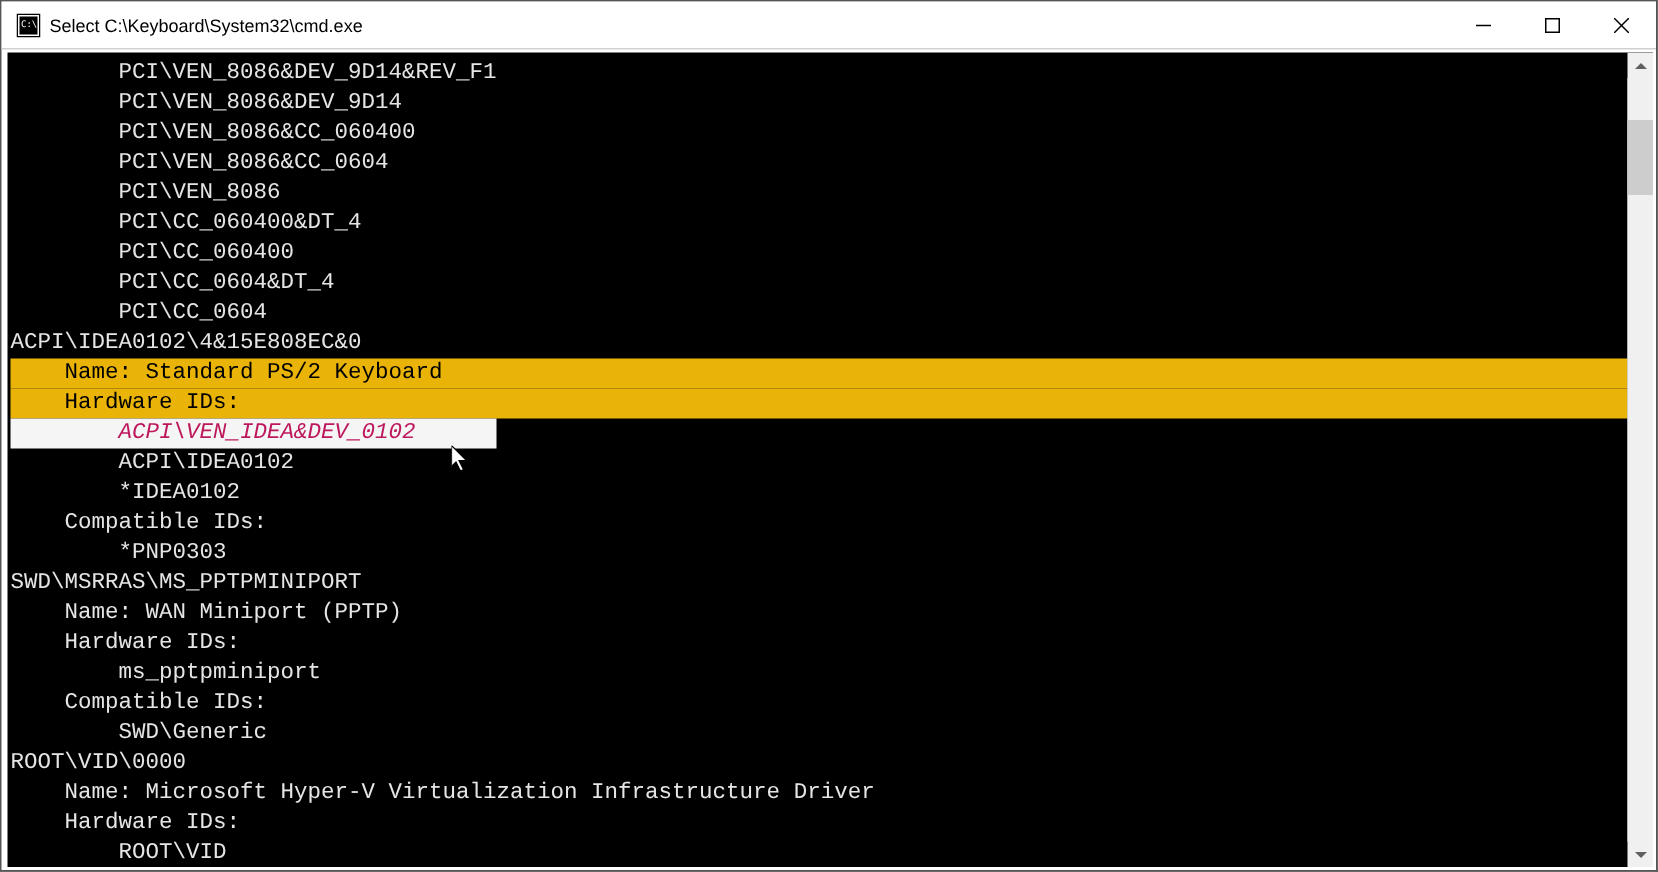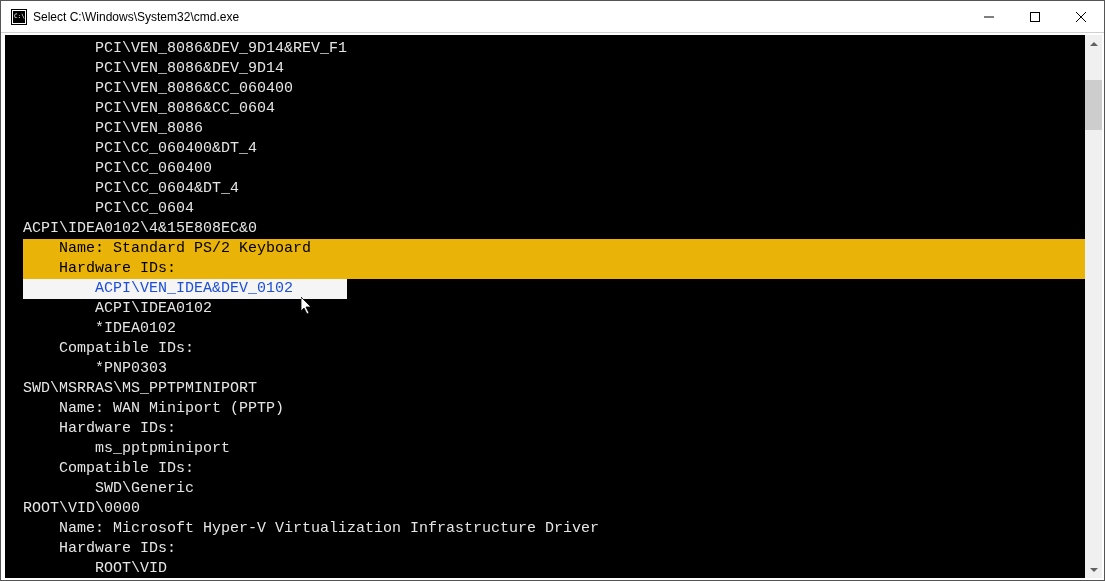--- a/index.html
+++ b/index.html
@@ -80,39 +80,40 @@
     height: 17px;
     display: flex;
     align-items: center;
     justify-content: center;
     color: #606060;
   }
   .scroll-arrow.up { top: 0; }
   .scroll-arrow.down { bottom: 0; }
   .console-text {
     position: absolute;
-    left: 16px;
+    left: 0;
     top: 0;
     right: 17px;
     font-family: Consolas, "Courier New", monospace;
     font-size: 15px;
     line-height: 20px;
     color: #e5e5e5;
     white-space: pre;
     padding: 4px 0 0 2px;
   }
   .line { display: block; }
   .line.selected {
     background: #eab308;
     color: #000;
   }
   .partial-sel {
     display: inline-block;
     background: #f5f5f5;
-    color: #1d4ed8;
+    color: #be185d;
+    font-style: italic;
   }
   .cursor-pointer {
     position: absolute;
     left: 296px;
     top: 262px;
     width: 12px;
     height: 18px;
     pointer-events: none;
   }
 </style>
@@ -121,21 +122,21 @@
 
 <div class="titlebar">
   <span class="titlebar-icon">
     <svg viewBox="0 0 16 16">
         <rect x="0" y="0" width="16" height="16" fill="#000"></rect>
         <rect x="1" y="1" width="14" height="14" fill="#fff"></rect>
         <rect x="2" y="2" width="12" height="12" fill="#000"></rect>
         <text x="3" y="9" font-size="6" fill="#fff" font-family="monospace">C:\</text>
       </svg>
   </span>
-  <span class="titlebar-title">Select C:\Windows\System32\cmd.exe</span>
+  <span class="titlebar-title">Select C:\Keyboard\System32\cmd.exe</span>
   <div class="win-controls">
     <div class="win-btn">
       <svg viewBox="0 0 10 10">
           <line x1="0" y1="5" x2="10" y2="5" stroke="#000" stroke-width="1"></line>
         </svg>
     </div>
     <div class="win-btn">
       <svg viewBox="0 0 10 10">
           <rect x="0.5" y="0.5" width="9" height="9" fill="none" stroke="#000" stroke-width="1"></rect>
         </svg>

